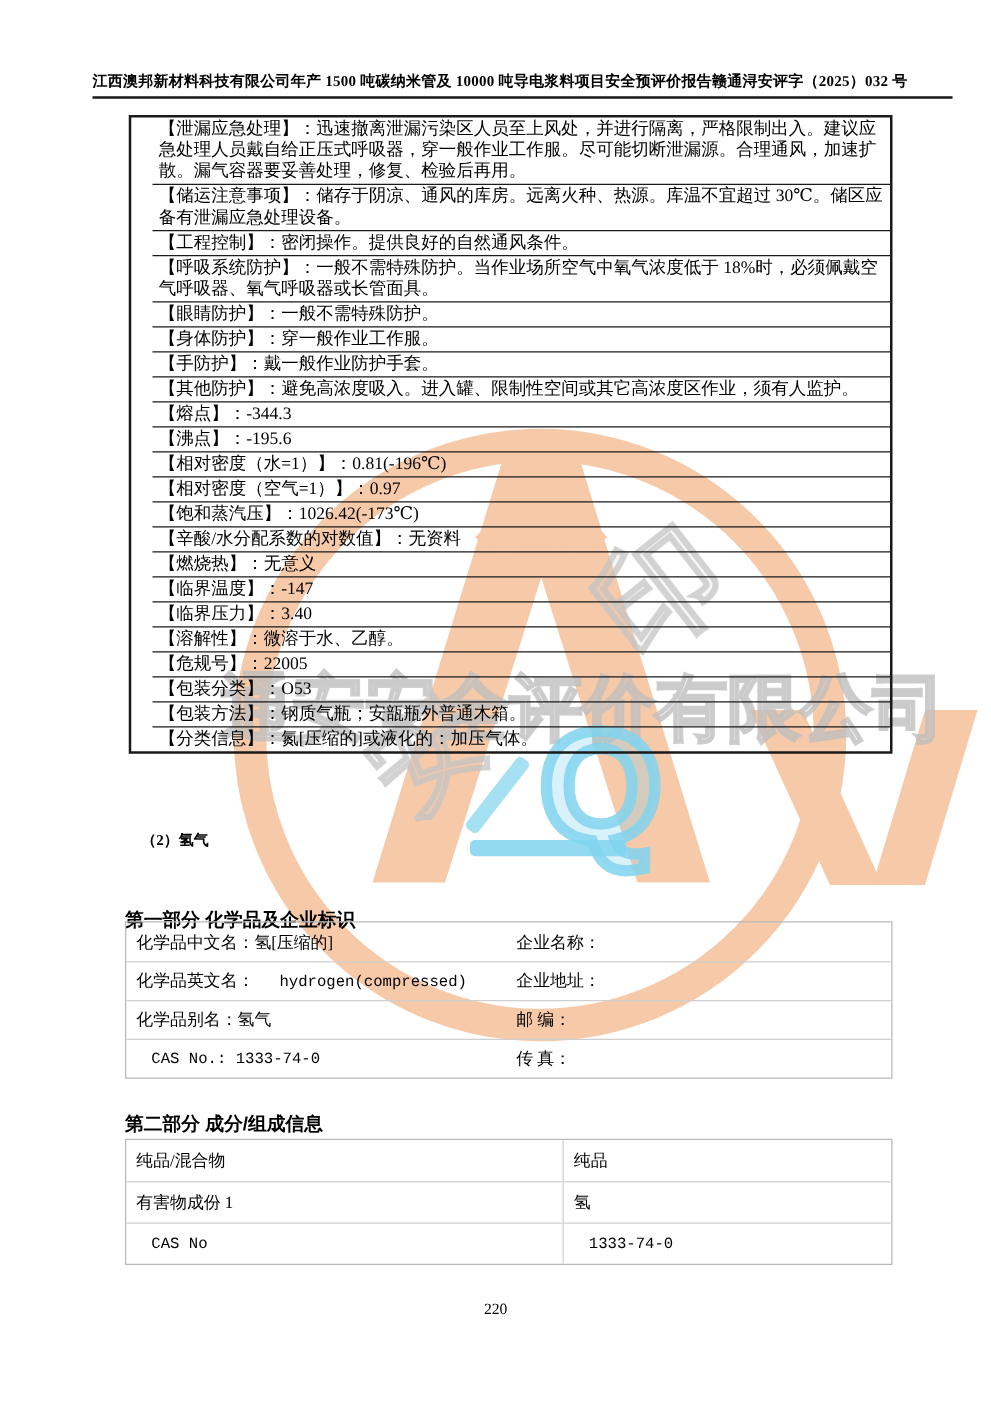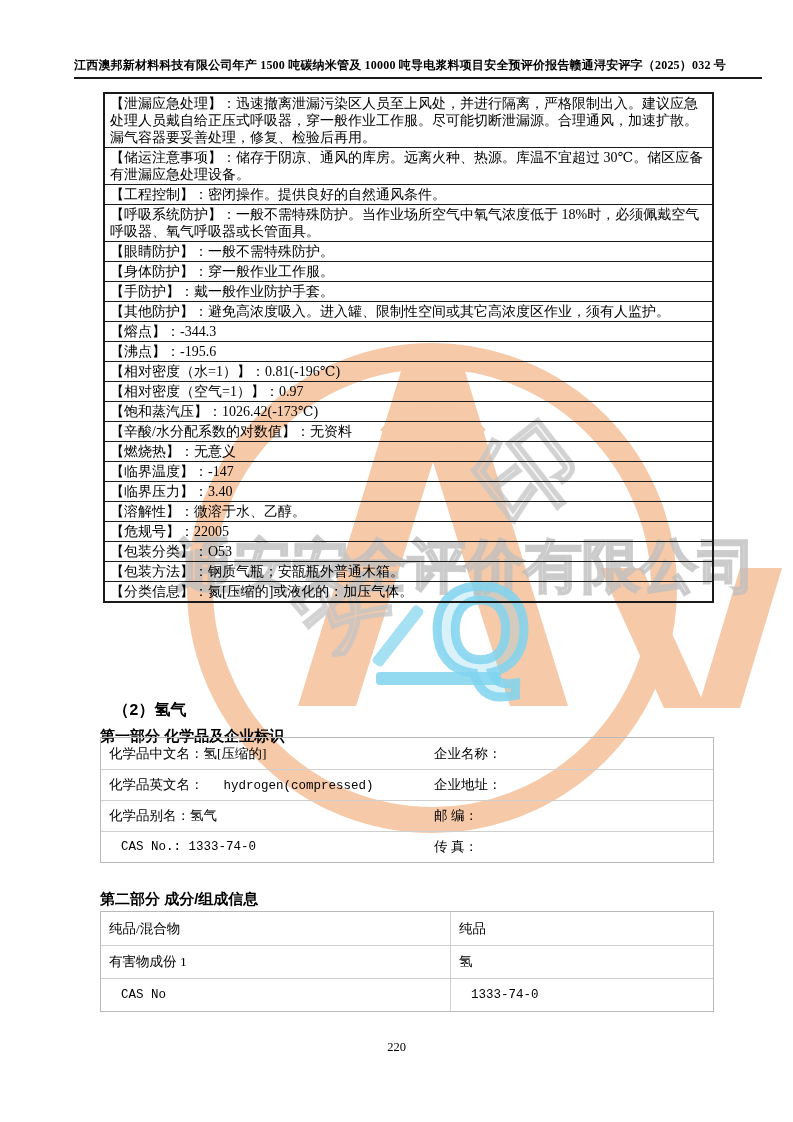--- a/index.html
+++ b/index.html
@@ -8,40 +8,40 @@
   .layer-content { position:absolute; inset:0; z-index:2; }
   .layer-watermark { position:absolute; inset:0; z-index:1; pointer-events:none;margin-left:40px; }
 
   
   .doc-header { position:absolute; top:57px; left:74px; width:688px;
     font-size:12px; font-weight:bold; letter-spacing:.2px;
     border-bottom:2px solid #1a1a1a; padding-bottom:3px; white-space:nowrap; }
 
   
   .props { position:absolute; top:92px; left:103px; width:611px;
-    border:2px solid #1a1a1a; background:transparent; }
+    border:2px solid #1a1a1a; background:transparent;padding-left:17px; }
   .prop-row { border-bottom:1px solid #1a1a1a; padding:1px 5px;
     font-size:14px; line-height:17px; }
   .prop-row:last-child { border-bottom:none; }
 
-  .h-gas { position:absolute; top:664px; left:113px; font-size:16px; font-weight:bold;
-    font-family:Liberation Mono, monospace;margin-top:36px; }
+  .h-gas { position:absolute; top:664px; left:113px; font-size:12px; font-weight:bold;
+    font-family:Liberation Serif, serif; }
 
   .sec-head { position:absolute; left:100px; font-size:15px; font-weight:bold;
     font-family:"Liberation Sans","DejaVu Sans",sans-serif; }
   .sec-head.p1 { top:717px;margin-top:10px; }
   .sec-head.p2 { top:890px; }
 
   
   .tbl { position:absolute; left:100px; width:614px; border:1px solid #b9b9b9; background:transparent; }
   .tbl.p1 { top:737px; }
   .tbl.p2 { top:911px; }
   .tbl .row { display:flex; align-items:center; border-top:1px solid #cfcfcf; }
   .tbl .row:first-child { border-top:none; }
-  .tbl.p1 .row { height:31px;gap:21px; }
+  .tbl.p1 .row { height:31px; }
   .tbl.p2 .row { height:33px; }
   .cell { font-size:13.5px; padding-left:8px; white-space:nowrap; overflow:hidden; }
   .tbl.p1 .cell.l { width:304px; }
   .tbl.p1 .cell.r { flex:1; }
   .tbl.p2 .cell.l { width:350px; border-right:1px solid #cfcfcf; height:100%; display:flex; align-items:center; }
   .tbl.p2 .cell.r { flex:1; }
   .mono { font-family:"Liberation Mono","DejaVu Sans Mono",monospace; font-size:12.5px;padding-left:20px; }
 
   .page-num { position:absolute; top:1040px; left:0; width:100%; text-align:center; font-size:12.5px; }
 

